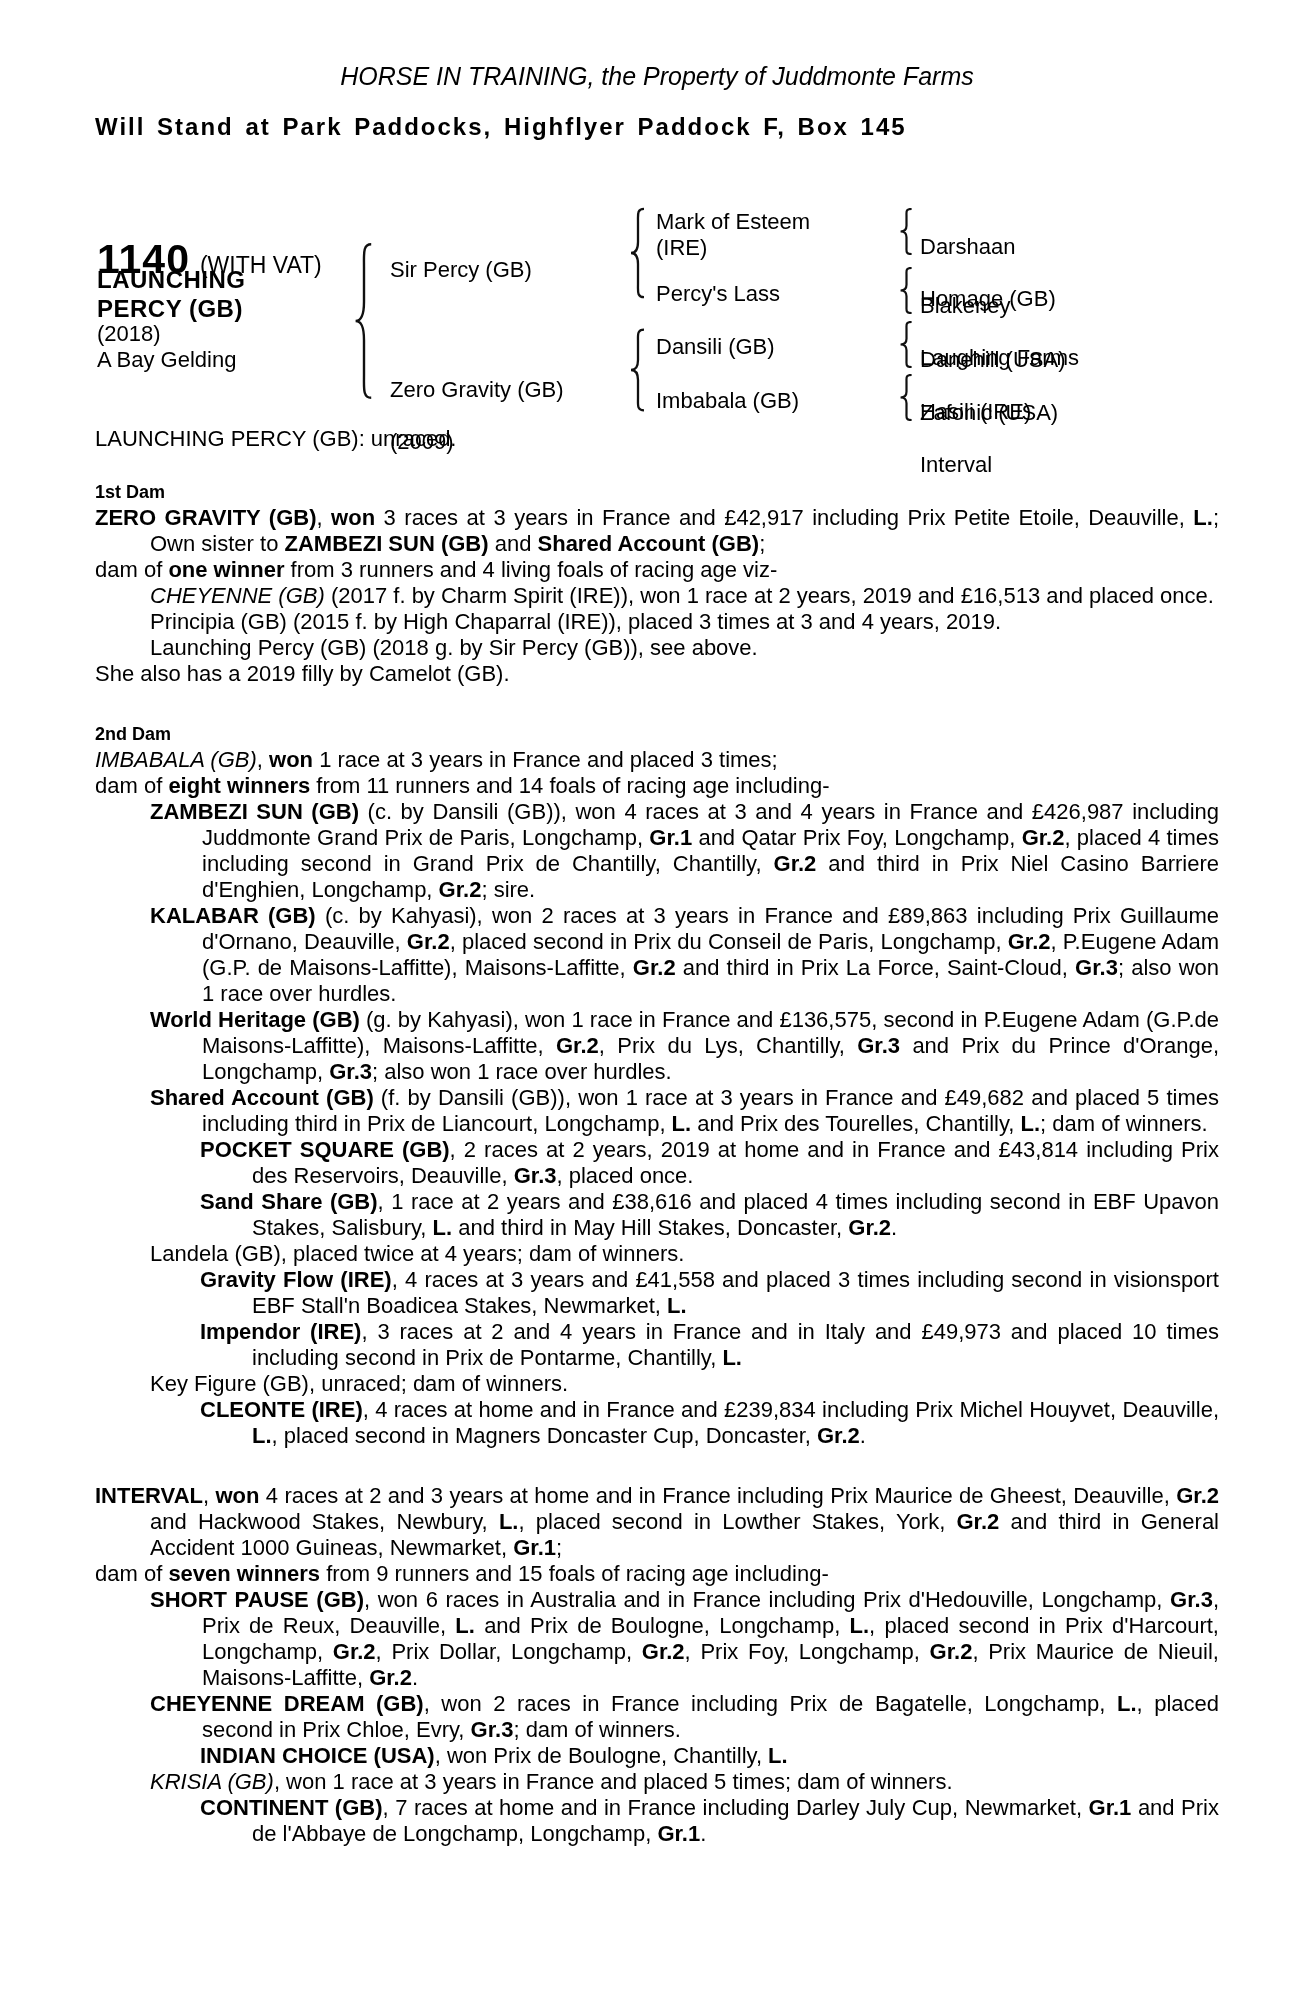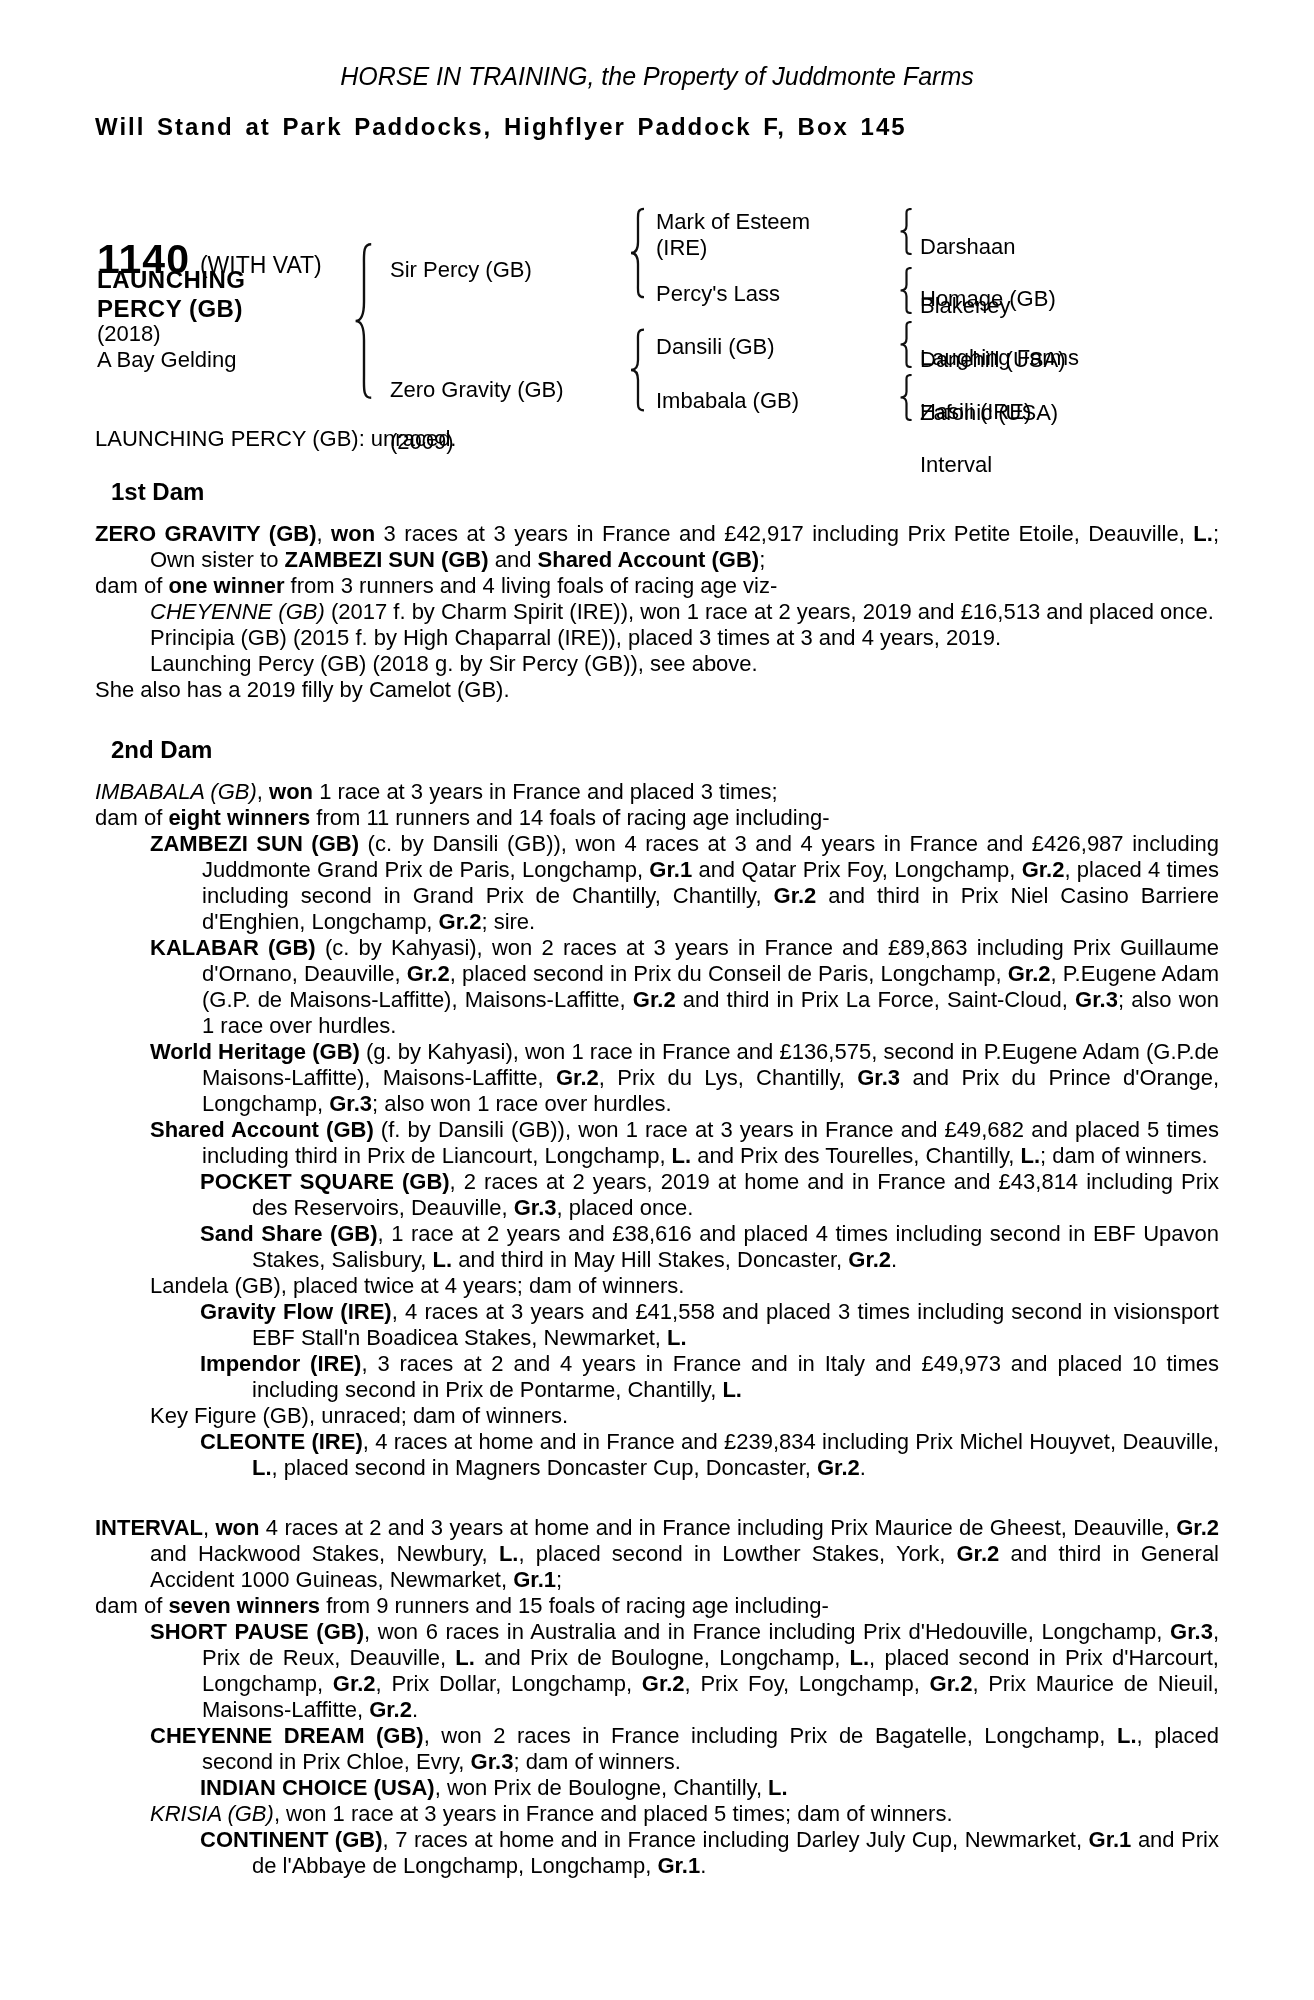--- a/index.html
+++ b/index.html
@@ -24,21 +24,21 @@
   .lot-no{font-size:41px;font-weight:bold;line-height:44px;letter-spacing:1px;}
   .lot-vat{font-size:23px;margin-left:10px;}
   .horse-name{font-weight:bold;font-size:24px;line-height:29px;letter-spacing:.5px;}
   .ped-name{font-size:22px;line-height:26px;}
   .ped-pair span{display:block;}
   svg.brace{position:absolute;}
   
   .race-record{margin-top:26px;}
   .dam-section{margin-top:34px;}
   .dam-section.first{margin-top:27px;}
-  .dam-heading{font-size:24px;font-weight:bold;margin:16px;line-height:26px;}
+  .dam-heading{font-size:18px;font-weight:bold;margin:0;line-height:26px;}
   .para{margin:0;text-align:justify;}
   .p0{padding-left:55px;text-indent:-55px;}
   .p1{padding-left:107px;text-indent:-52px;}
   .p2{padding-left:157px;text-indent:-52px;}
 </style>
 </head>
 <body>
 
 <div class="title">HORSE IN TRAINING, the Property of Juddmonte Farms</div>
 

